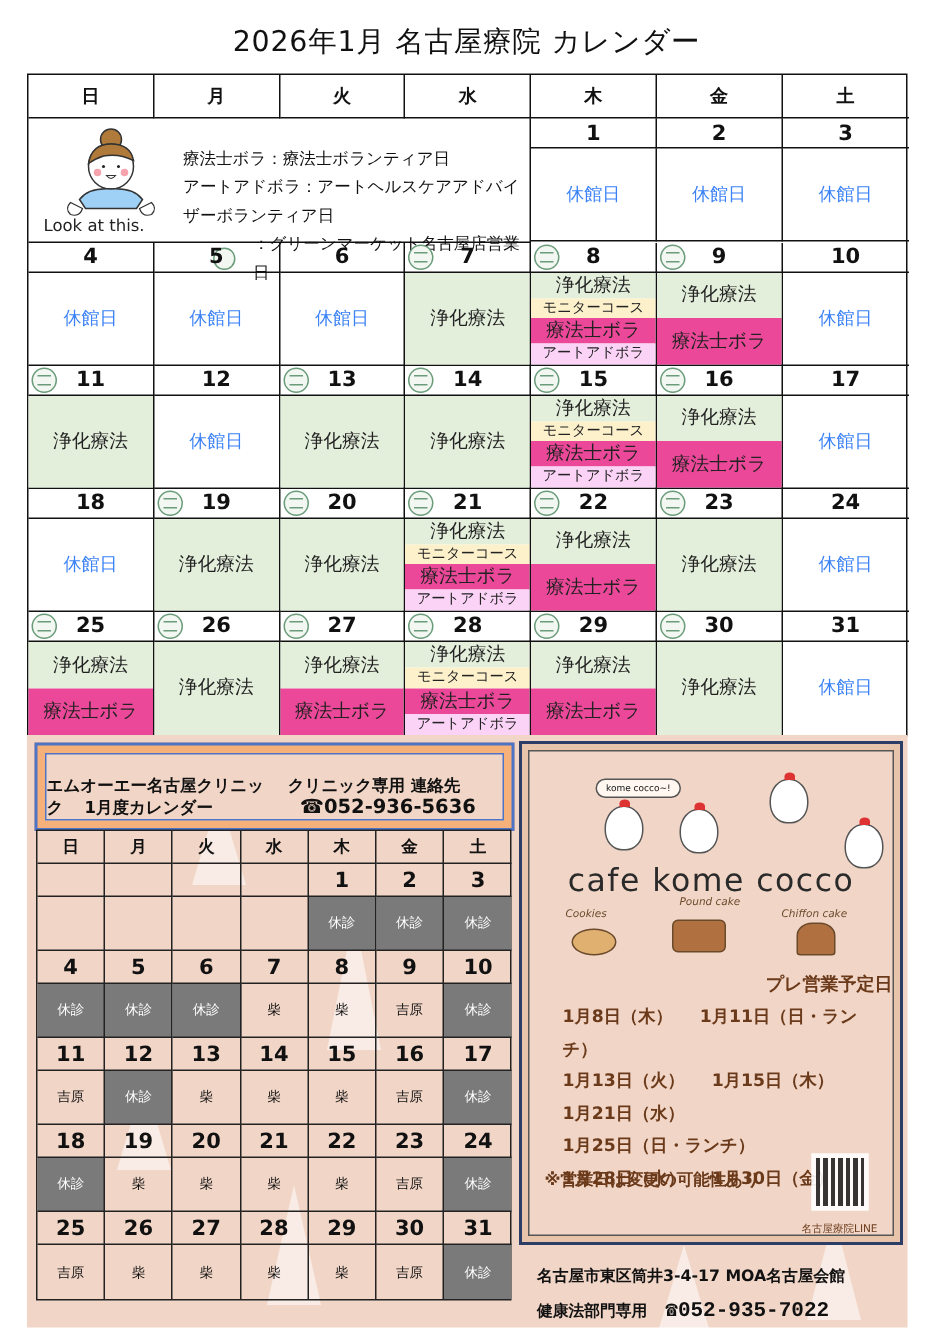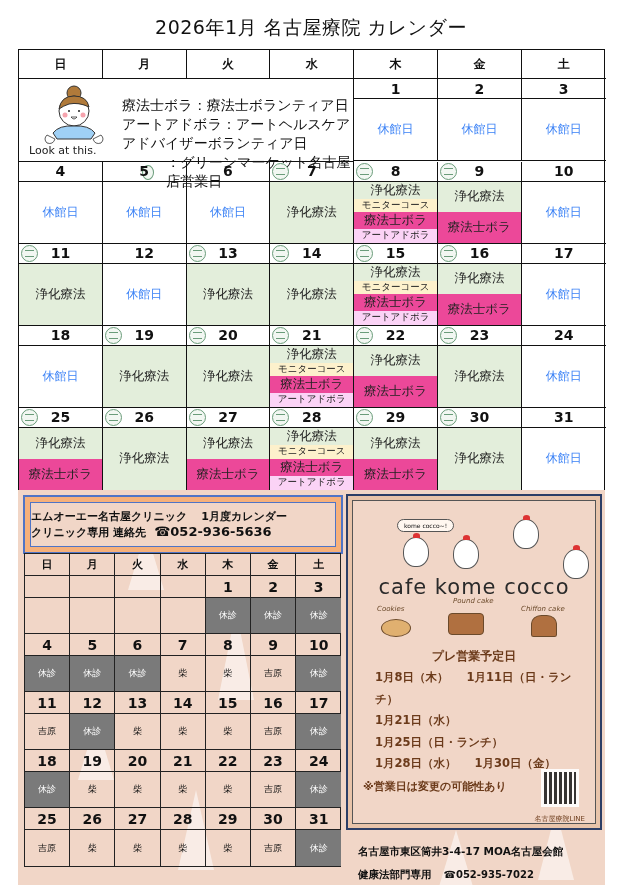--- a/index.html
+++ b/index.html
@@ -19,57 +19,57 @@
   .closed { flex: 1; display: flex; align-items: center; justify-content: center; color: #3b82f6; font-size: 12px; }
   .seg { flex: 1; display: flex; align-items: center; justify-content: center; font-size: 12.5px; color: #222; }
   .seg.small { font-size: 9.5px; }
   .bg-green { background: #e3eedb; }
   .bg-yellow { background: #fdf1cc; }
   .bg-blue { background: #ec4899; }
   .bg-pink { background: #fbd3f6; }
   .legend-cell { width: 335.2px; height: 82.5px; border-right: 1.5px solid #111; border-bottom: 1.5px solid #111; position: relative; flex: none; }
   .mascot { position: absolute; left: 20px; top: 6px; width: 70px; height: 72px; }
   .look { position: absolute; left: 10px; bottom: 4px; font-size: 11px; color: #222; }
-  .legend-lines { position: absolute; left: 103px; top: 17px; font-size: 14px; line-height: 19px; color: #111; }
+  .legend-lines { position: absolute; left: 103px; top: 17px; font-size: 11px; line-height: 19px; color: #111; }
   .legend-lines .ln { display: flex; align-items: center; }
   .mini-gm { display: inline-block; width: 15px; height: 15px; border-radius: 50%; border: 1px solid #6a9c7a; background: #f2f7f2; margin: 0 12px 0 20px; }
 
   
   .bottom-bg { position: absolute; left: 18px; top: 490px; width: 587px; height: 395px; background: #f1d6c7; }
   .tree { position: absolute; border-left: 18px solid transparent; border-right: 18px solid transparent; border-bottom: 60px solid rgba(255,255,255,0.55); }
   .clinic-head { position: absolute; left: 23px; top: 495px; width: 320px; height: 59px; background: #f6b07a; border: 2px solid #4f74c6; padding: 5px; }
-  .clinic-head-inner { width: 100%; height: 100%; background: #f1d6c7; border: 1.5px solid #4f74c6; display: flex; flex-direction: column; align-items: flex-start; justify-content: center; font-size: 11px; font-weight: bold; line-height: 15px; }
+  .clinic-head-inner { width: 100%; height: 100%; background: #f1d6c7; border: 1.5px solid #4f74c6; display: flex; flex-direction: row; align-items: flex-end; justify-content: center; font-size: 11px; font-weight: bold; line-height: 15px; }
   .clinic-head-inner .ttl span { margin-right: 14px; }
   .phone-line .ph { font-size: 13px; margin-left: 8px; }
   .clinic-cal { position: absolute; left: 24px; top: 553px; width: 317px; border: 1.5px solid #222; }
   .cc-row { display: flex; }
   .cc { width: 45.2px; flex: none; border-right: 1.2px solid #222; border-bottom: 1.2px solid #222; display: flex; align-items: center; justify-content: center; }
   .cc:last-child { border-right: none; }
   .cc-row.hd .cc { height: 22px; font-size: 11px; font-weight: bold; }
   .cc-row.nm .cc { height: 22px; font-size: 14px; font-weight: bold; }
   .cc-row.ct .cc { height: 36px; font-size: 9px; }
   .cc-row.ct.last .cc { border-bottom: none; }
   .cc.off { background: #7a7a7a; color: #fff; }
   .cafe { position: absolute; left: 346px; top: 494px; width: 256px; height: 336px; background: #e8c4aa; border: 2px solid #2c3e66; padding: 4px; }
   .cafe-inner { width: 100%; height: 100%; background: #f1d6c7; border: 1.5px solid #555; position: relative; overflow: hidden; }
   .cafe-logo { position: absolute; top: 74px; left: 0; width: 100%; text-align: center; font-size: 21px; color: #2a2a2a; letter-spacing: 1px; font-family: "DejaVu Sans", sans-serif; }
   .bubble { position: absolute; left: 44px; top: 18px; font-size: 6px; border: 1px solid #555; border-radius: 10px; padding: 2px 6px; background: #fff7f0; }
   .chick { position: absolute; width: 26px; height: 30px; border: 1.2px solid #555; border-radius: 50% 50% 45% 45%; background: #ffffff; }
   .chick::before { content: ""; position: absolute; top: -5px; left: 9px; width: 7px; height: 5px; background: #d33; border-radius: 50% 50% 0 0; }
   .treat-label { position: absolute; font-size: 7px; color: #6b4a2b; font-style: italic; }
   .treat { position: absolute; border-radius: 4px; border: 1px solid #6b4a2b; }
-  .pre-title { position: absolute; top: 147px; width: 100%; text-align: center; font-size: 12px; font-weight: bold; color: #6b3a1a; }
+  .pre-title { position: absolute; top: 147px; width: 100%; text-align: right; font-size: 12px; font-weight: bold; color: #6b3a1a; }
   .pre-lines { position: absolute; left: 22px; top: 166px; font-size: 11.5px; font-weight: bold; color: #6b3a1a; line-height: 21.5px; }
   .pre-lines .l span { margin-right: 18px; }
   .note { position: absolute; left: 10px; top: 278px; font-size: 11px; font-weight: bold; color: #6b3a1a; }
   .qr { position: absolute; right: 16px; top: 268px; width: 38px; height: 38px; background:
       repeating-linear-gradient(90deg, #222 0 3px, #fff 3px 5px), #fff; border: 3px solid #fff; opacity: 0.9; }
   .qr-label { position: absolute; right: 10px; top: 313px; font-size: 7px; color: #6b3a1a; }
   .address { position: absolute; left: 358px; top: 840px; font-size: 10.5px; font-weight: bold; line-height: 23px; color: #111; }
-  .address .tel { font-size: 10px; margin-left: 12px; }
+  .address .tel { font-size: 14px; margin-left: 12px; font-family: Liberation Mono, monospace; }
 </style>
 </head>
 <body>
 
 <div class="title">2026年1月  名古屋療院  カレンダー</div>
 
 <div class="cal">
   <div class="row hdr">
     <div class="c">日</div>
     <div class="c">月</div>
@@ -482,20 +482,21 @@
     <div class="cafe-logo">cafe kome cocco</div>
     <div class="treat-label" style="left:24px;top:104px;">Cookies</div>
     <div class="treat-label" style="left:100px;top:96px;">Pound cake</div>
     <div class="treat-label" style="left:168px;top:104px;">Chiffon cake</div>
     <div class="treat" style="left:28px;top:118px;width:30px;height:18px;background:#e0b070;border-radius:50%;"></div>
     <div class="treat" style="left:95px;top:112px;width:36px;height:22px;background:#b07040;"></div>
     <div class="treat" style="left:178px;top:114px;width:26px;height:22px;background:#b07040;border-radius:40% 40% 10% 10%;"></div>
     <div class="pre-title">プレ営業予定日</div>
     <div class="pre-lines" id="pre-lines">
         <div class="l"><span>1月8日（木）</span><span>1月11日（日・ランチ）</span></div>
+        <div class="l"><span>1月13日（火）</span><span>1月15日（木）</span></div>
         <div class="l"><span>1月21日（水）</span></div>
         <div class="l"><span>1月25日（日・ランチ）</span></div>
         <div class="l"><span>1月28日（水）</span><span>1月30日（金）</span></div>
       </div>
     <div class="note">※営業日は変更の可能性あり</div>
     <div class="qr"></div>
     <div class="qr-label">名古屋療院LINE</div>
   </div>
 </div>
 

